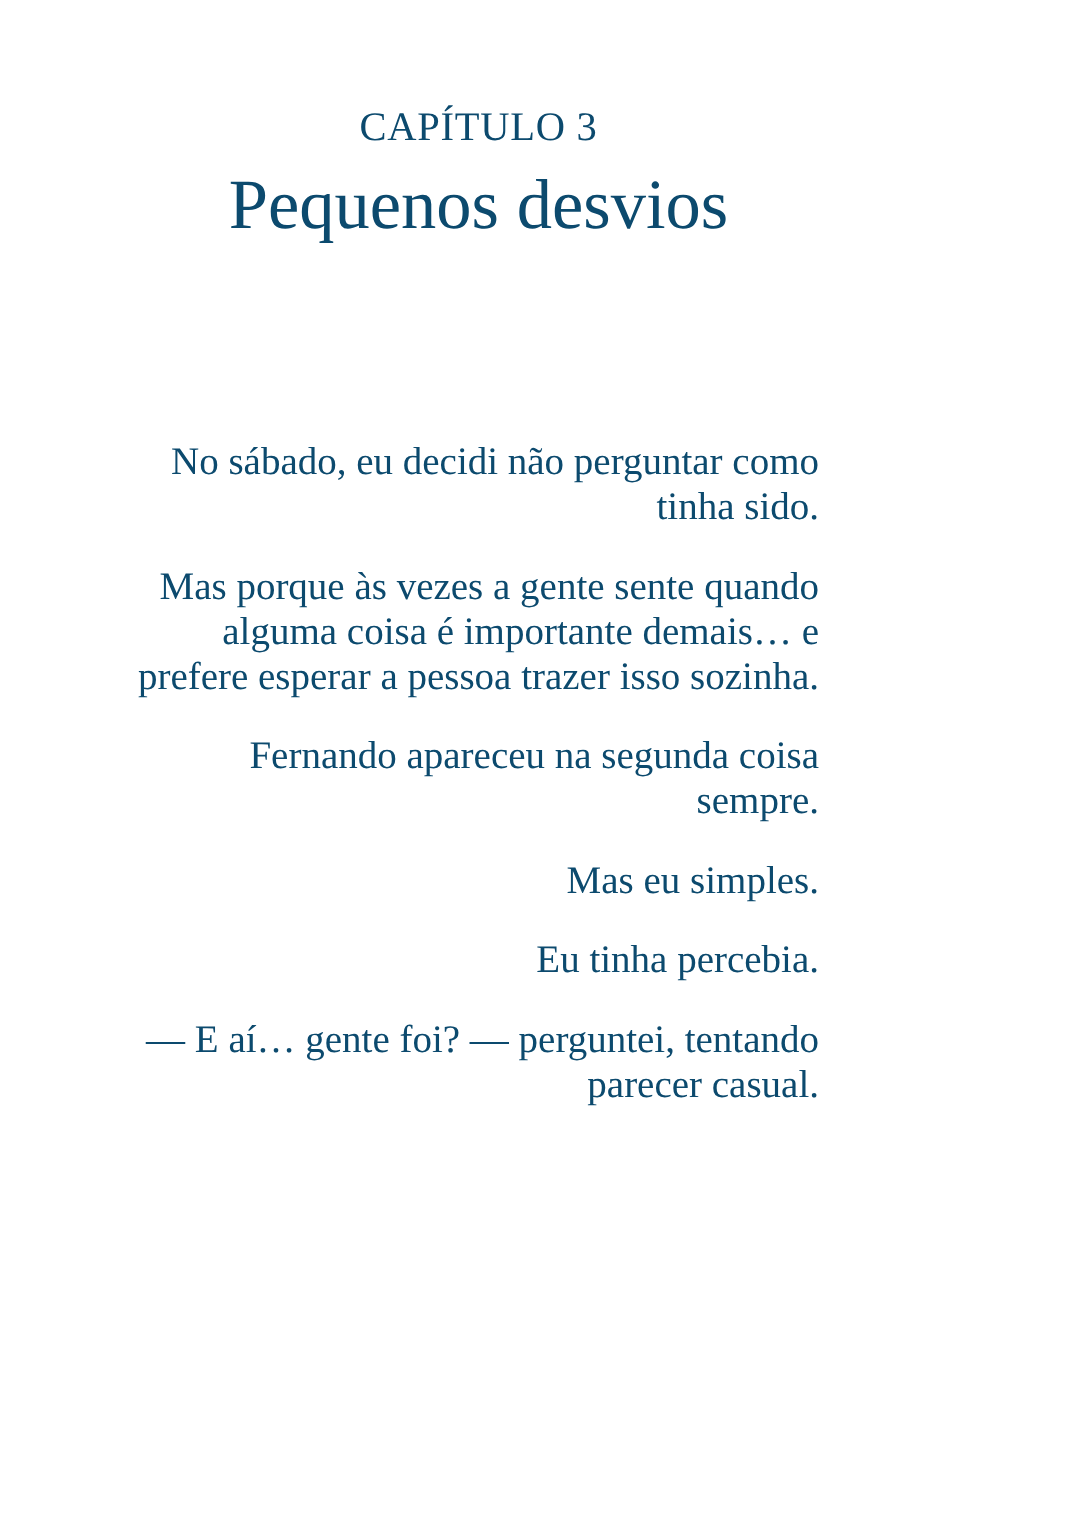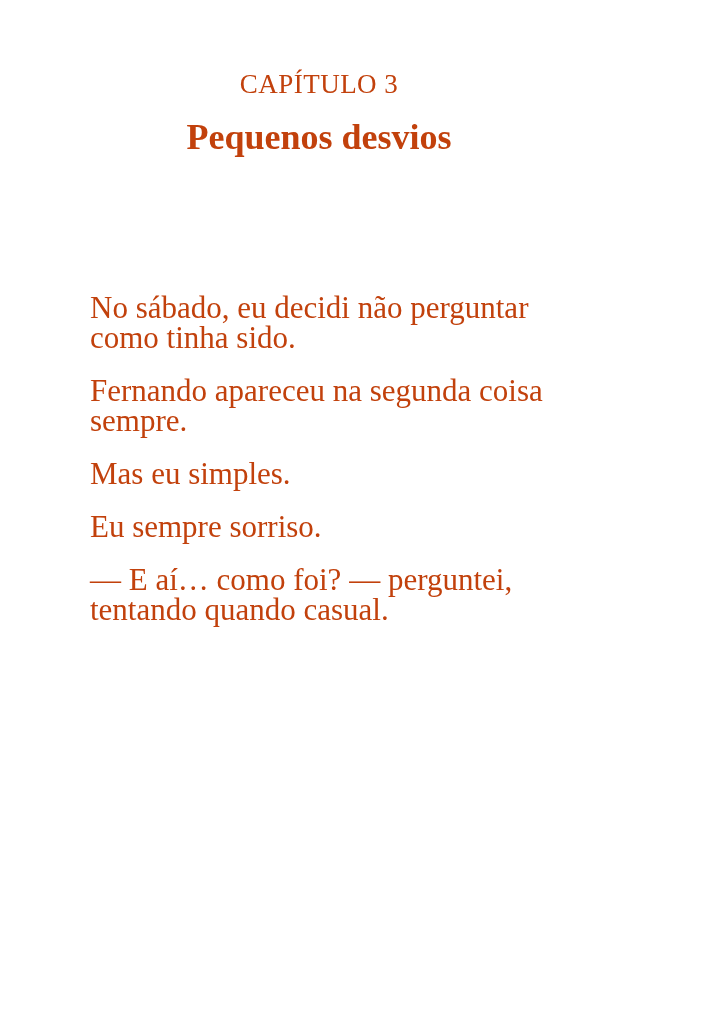--- a/index.html
+++ b/index.html
@@ -7,65 +7,66 @@
   html, body {
     background: #ffffff;
   }
 
   .page {
     position: relative;
     width: 638px;
     height: 1024px;
     background: #ffffff;
     font-family: "Liberation Serif", "DejaVu Serif", serif;
-    color: #c2410c;
+    color: #0c4a6e;
     overflow: hidden;
   }
 
   .chapter-header {
     padding-top: 66px;
     text-align: center;
   }
 
   .chapter-label {
     font-size: 27px;
     line-height: 36px;
     font-weight: 400;
     letter-spacing: 0.5px;
   }
 
   .chapter-title {
     margin-top: 10px;
-    font-size: 36px;
+    font-size: 47px;
     line-height: 50px;
-    font-weight: 700;
+    font-weight: 400;
   }
 
   .body-text {
     margin: 131px 92px 0 90px;
-    font-size: 31px;
+    font-size: 26px;
     line-height: 30px;
-    text-align: left;
+    text-align: right;
   }
 
   .body-text p {
     margin: 0 0 23px 0;
   }
 </style>
 </head>
 <body>
 
 <div class="page">
 
   <div class="chapter-header">
     <div class="chapter-label">CAPÍTULO 3</div>
     <div class="chapter-title">Pequenos desvios</div>
   </div>
 
   <div class="body-text">
     <p>No sábado, eu decidi não perguntar como tinha sido.</p>
+    <p>Mas porque às vezes a gente sente quando alguma coisa é importante demais… e prefere esperar a pessoa trazer isso sozinha.</p>
     <p>Fernando apareceu na segunda coisa sempre.</p>
     <p>Mas eu simples.</p>
-    <p>Eu sempre sorriso.</p>
-    <p>— E aí… como foi? — perguntei, tentando quando casual.</p>
+    <p>Eu tinha percebia.</p>
+    <p>— E aí… gente foi? — perguntei, tentando parecer casual.</p>
   </div>
 
 </div>
 
 </body></html>

